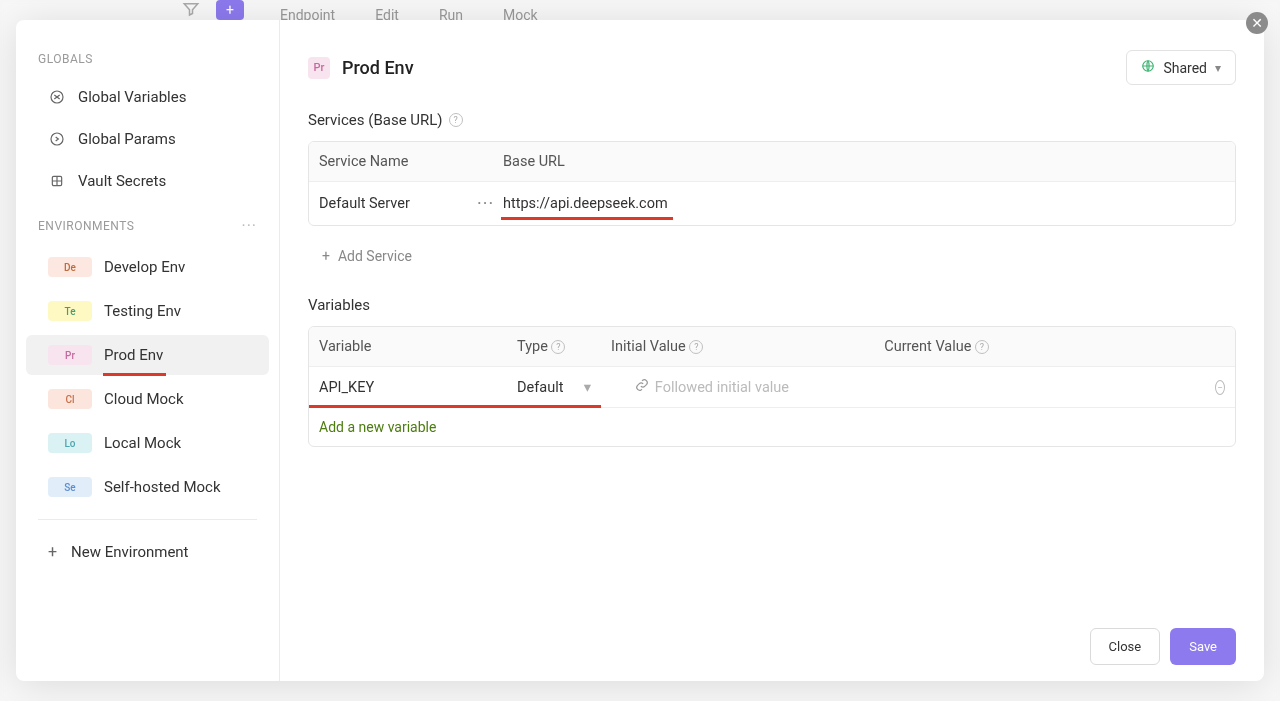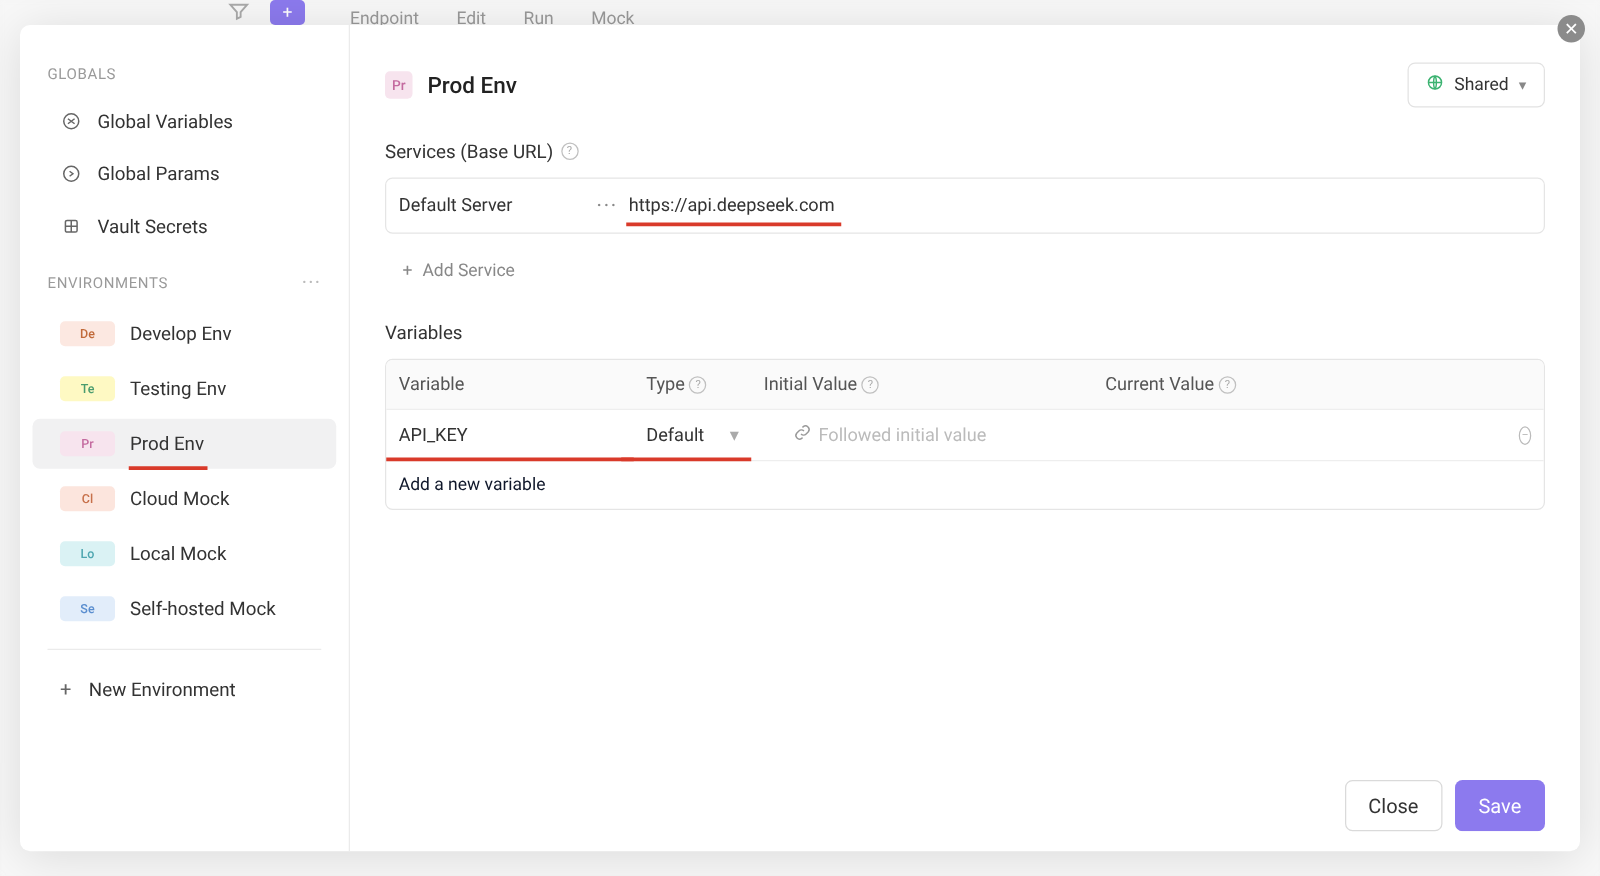--- a/index.html
+++ b/index.html
@@ -21,21 +21,21 @@
       inset: 0;
       background: #fafafa;
       filter: blur(2px);
       opacity: 0.6;
     }
     .bg-tabs {
       position: absolute;
       top: 0; left: 0; right: 0;
       height: 30px;
       display: flex;
-      gap: 30px;
+      gap: 40px;
       padding-left: 180px;
       align-items: center;
       color: #999;
       font-size: 14px;
     }
     .bg-plus {
       position: absolute;
       top: 0; left: 216px;
       width: 28px; height: 20px;
       background: #8c7aee;
@@ -322,36 +322,36 @@
       position: absolute;
       left: -10px;
       right: 0;
       bottom: -1px;
       height: 3px;
       background: #d93a2a;
     }
 
     .add-var {
       padding: 11px 10px;
-      color: #0f172a;
+      color: #4d7c0f;
       font-size: 14px;
     }
 
     
     .footer {
       position: absolute;
       bottom: 16px;
       right: 28px;
       display: flex;
       gap: 10px;
     }
     .btn {
       padding: 10px 18px;
       border-radius: 6px;
-      font-size: 16px;
+      font-size: 13px;
       cursor: pointer;
       border: 1px solid transparent;
     }
     .btn-close { background: #fff; border-color: #dadada; color: #333; }
     .btn-save { background: #8c7aee; color: #fff; }
 
   </style>
 </head>
 <body>
 
@@ -462,20 +462,24 @@
         <span class="chev">▾</span>
       </div>
     </div>
 
     <div class="section-title">
       <span>Services (Base URL)</span>
       <span class="help-icon">?</span>
     </div>
 
     <div class="table svc">
+      <div class="row head">
+        <div class="cell c1">Service Name</div>
+        <div class="cell c2">Base URL</div>
+      </div>
       <div class="row">
         <div class="cell c1" style="width:158px">Default Server</div>
         <div class="cell svc-dots">···</div>
         <div class="cell c2">
           <span class="url-val">https://api.deepseek.com</span>
         </div>
       </div>
     </div>
 
     <div class="add-service">

